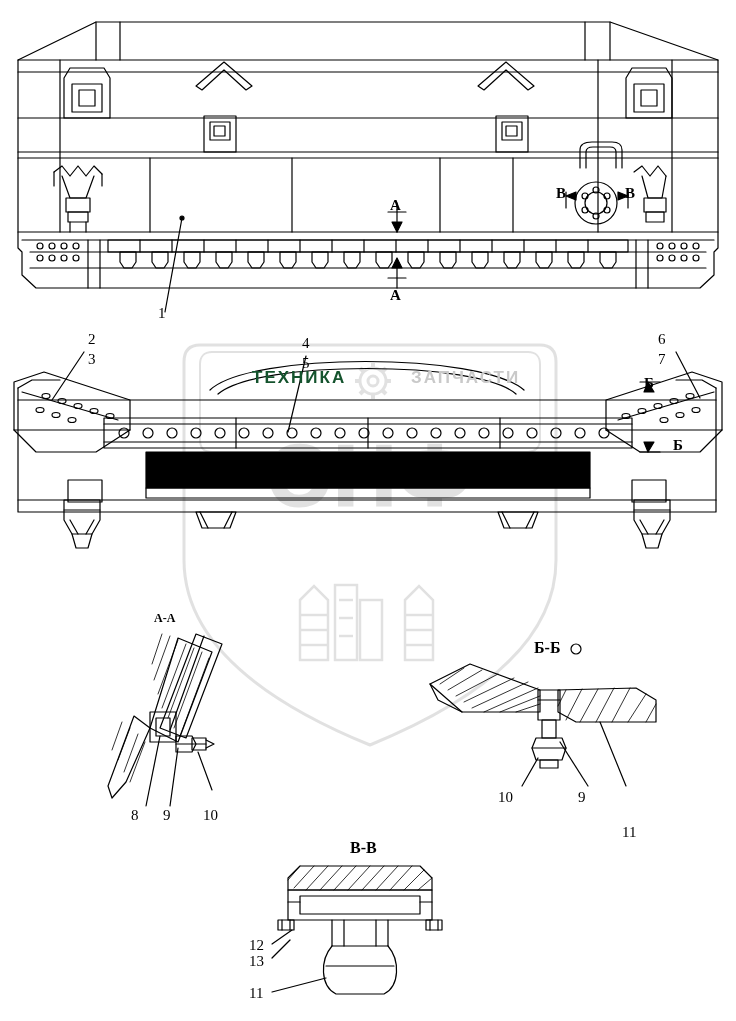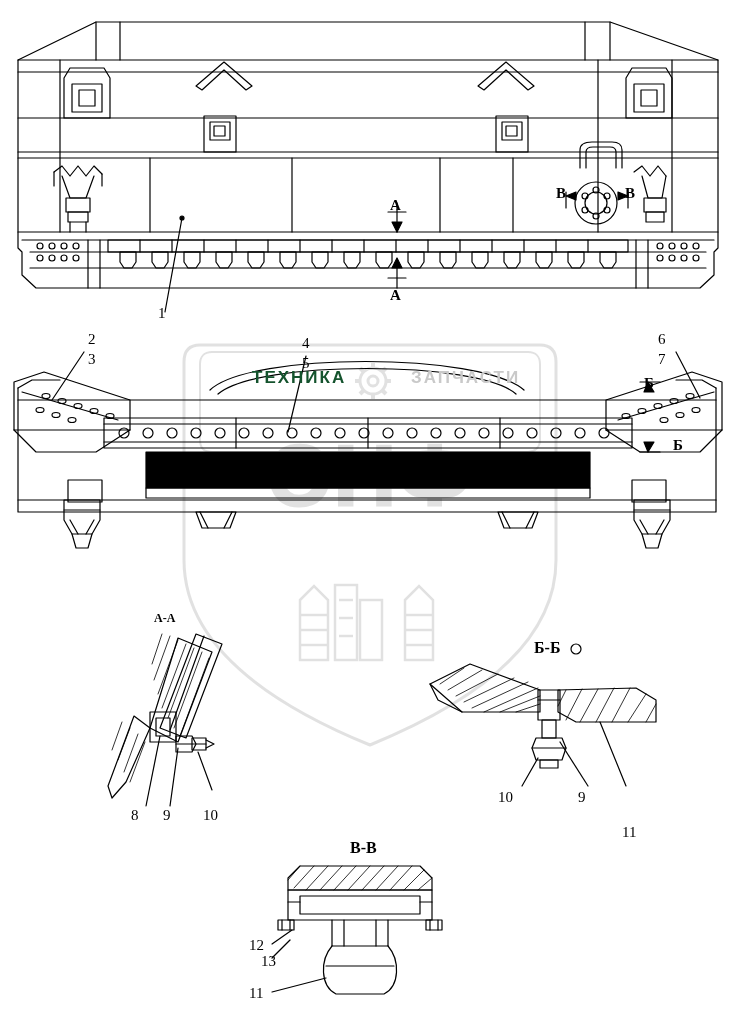--- a/index.html
+++ b/index.html
@@ -471,21 +471,21 @@
 
   <div class="lbl" style="left:131px; top:808px;">8</div>
   <div class="lbl" style="left:163px; top:808px;">9</div>
   <div class="lbl" style="left:203px; top:808px;">10</div>
 
   <div class="lbl" style="left:498px; top:790px;">10</div>
   <div class="lbl" style="left:578px; top:790px;">9</div>
   <div class="lbl" style="left:622px; top:790px;margin-top:35px;">11</div>
 
   <div class="lbl" style="left:249px; top:938px;">12</div>
-  <div class="lbl" style="left:249px; top:954px;margin-left:12px;">13</div>
+  <div class="lbl" style="left:249px; top:954px;">13</div>
   <div class="lbl" style="left:249px; top:986px;">11</div>
 
   <div class="lbl bold" style="left:390px; top:198px;">А</div>
   <div class="lbl bold" style="left:390px; top:288px;">А</div>
   <div class="lbl bold" style="left:556px; top:186px;">В</div>
   <div class="lbl bold" style="left:625px; top:186px;">В</div>
   <div class="lbl bold" style="left:644px; top:376px;">Б</div>
   <div class="lbl bold" style="left:673px; top:438px;">Б</div>
 
   <div class="lbl bold" style="left:154px; top:612px; font-size:12px;">А-А</div>

